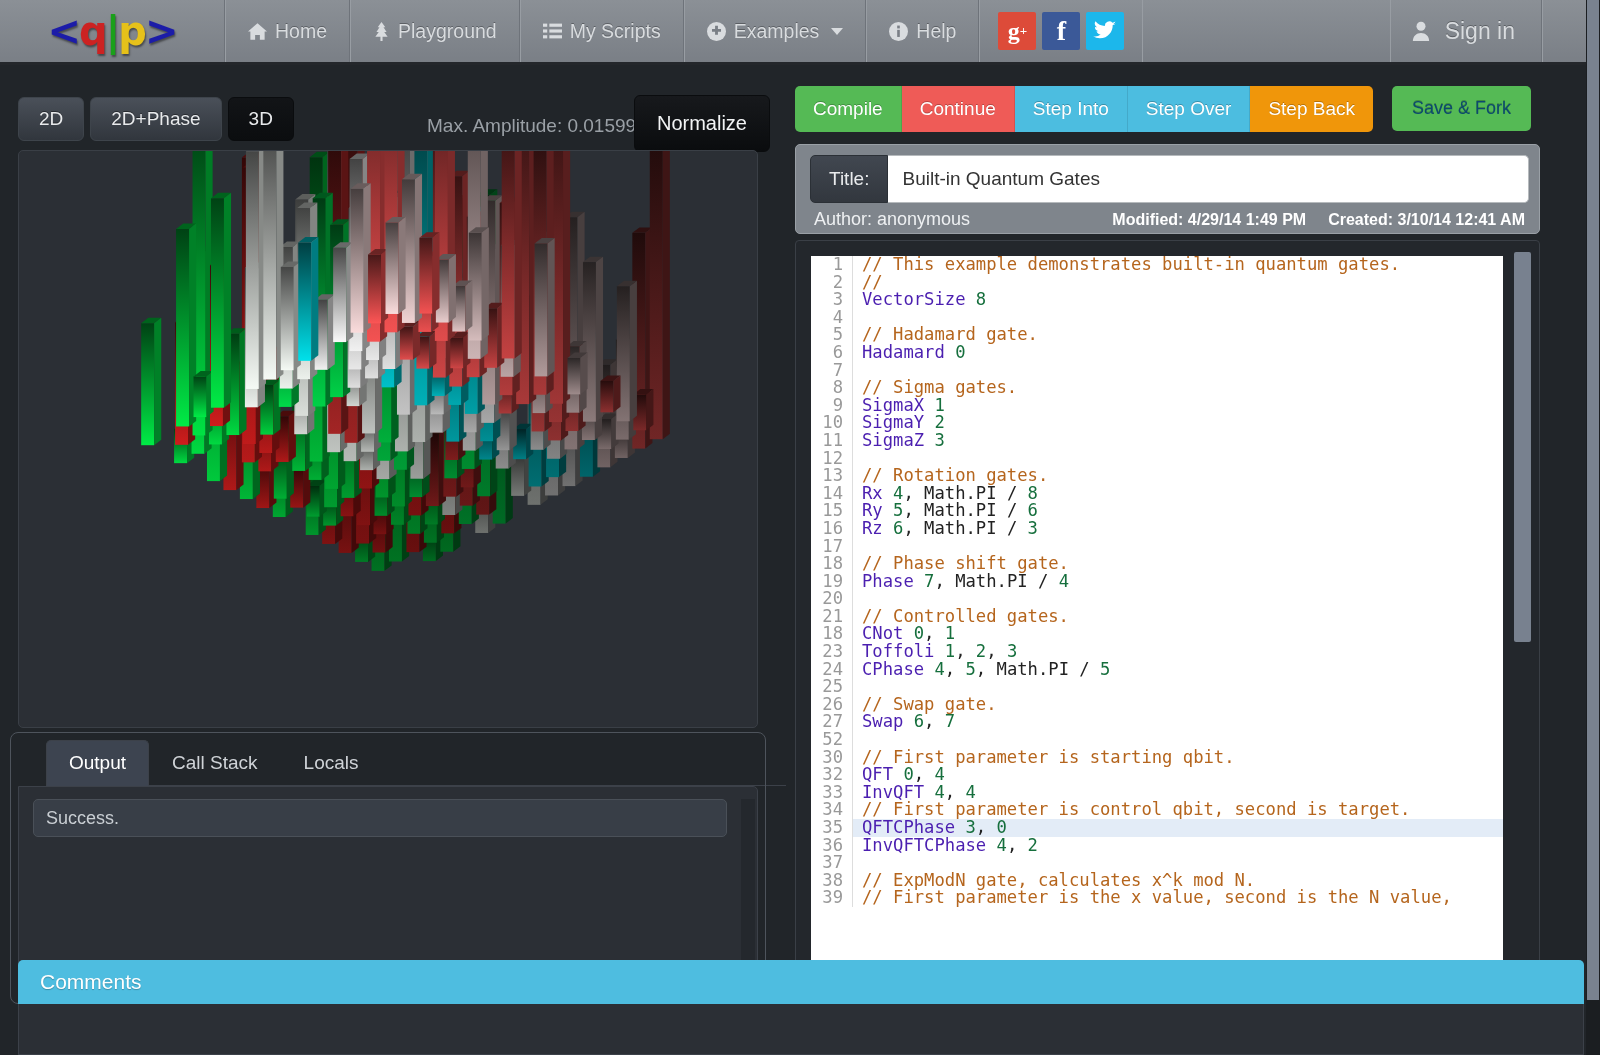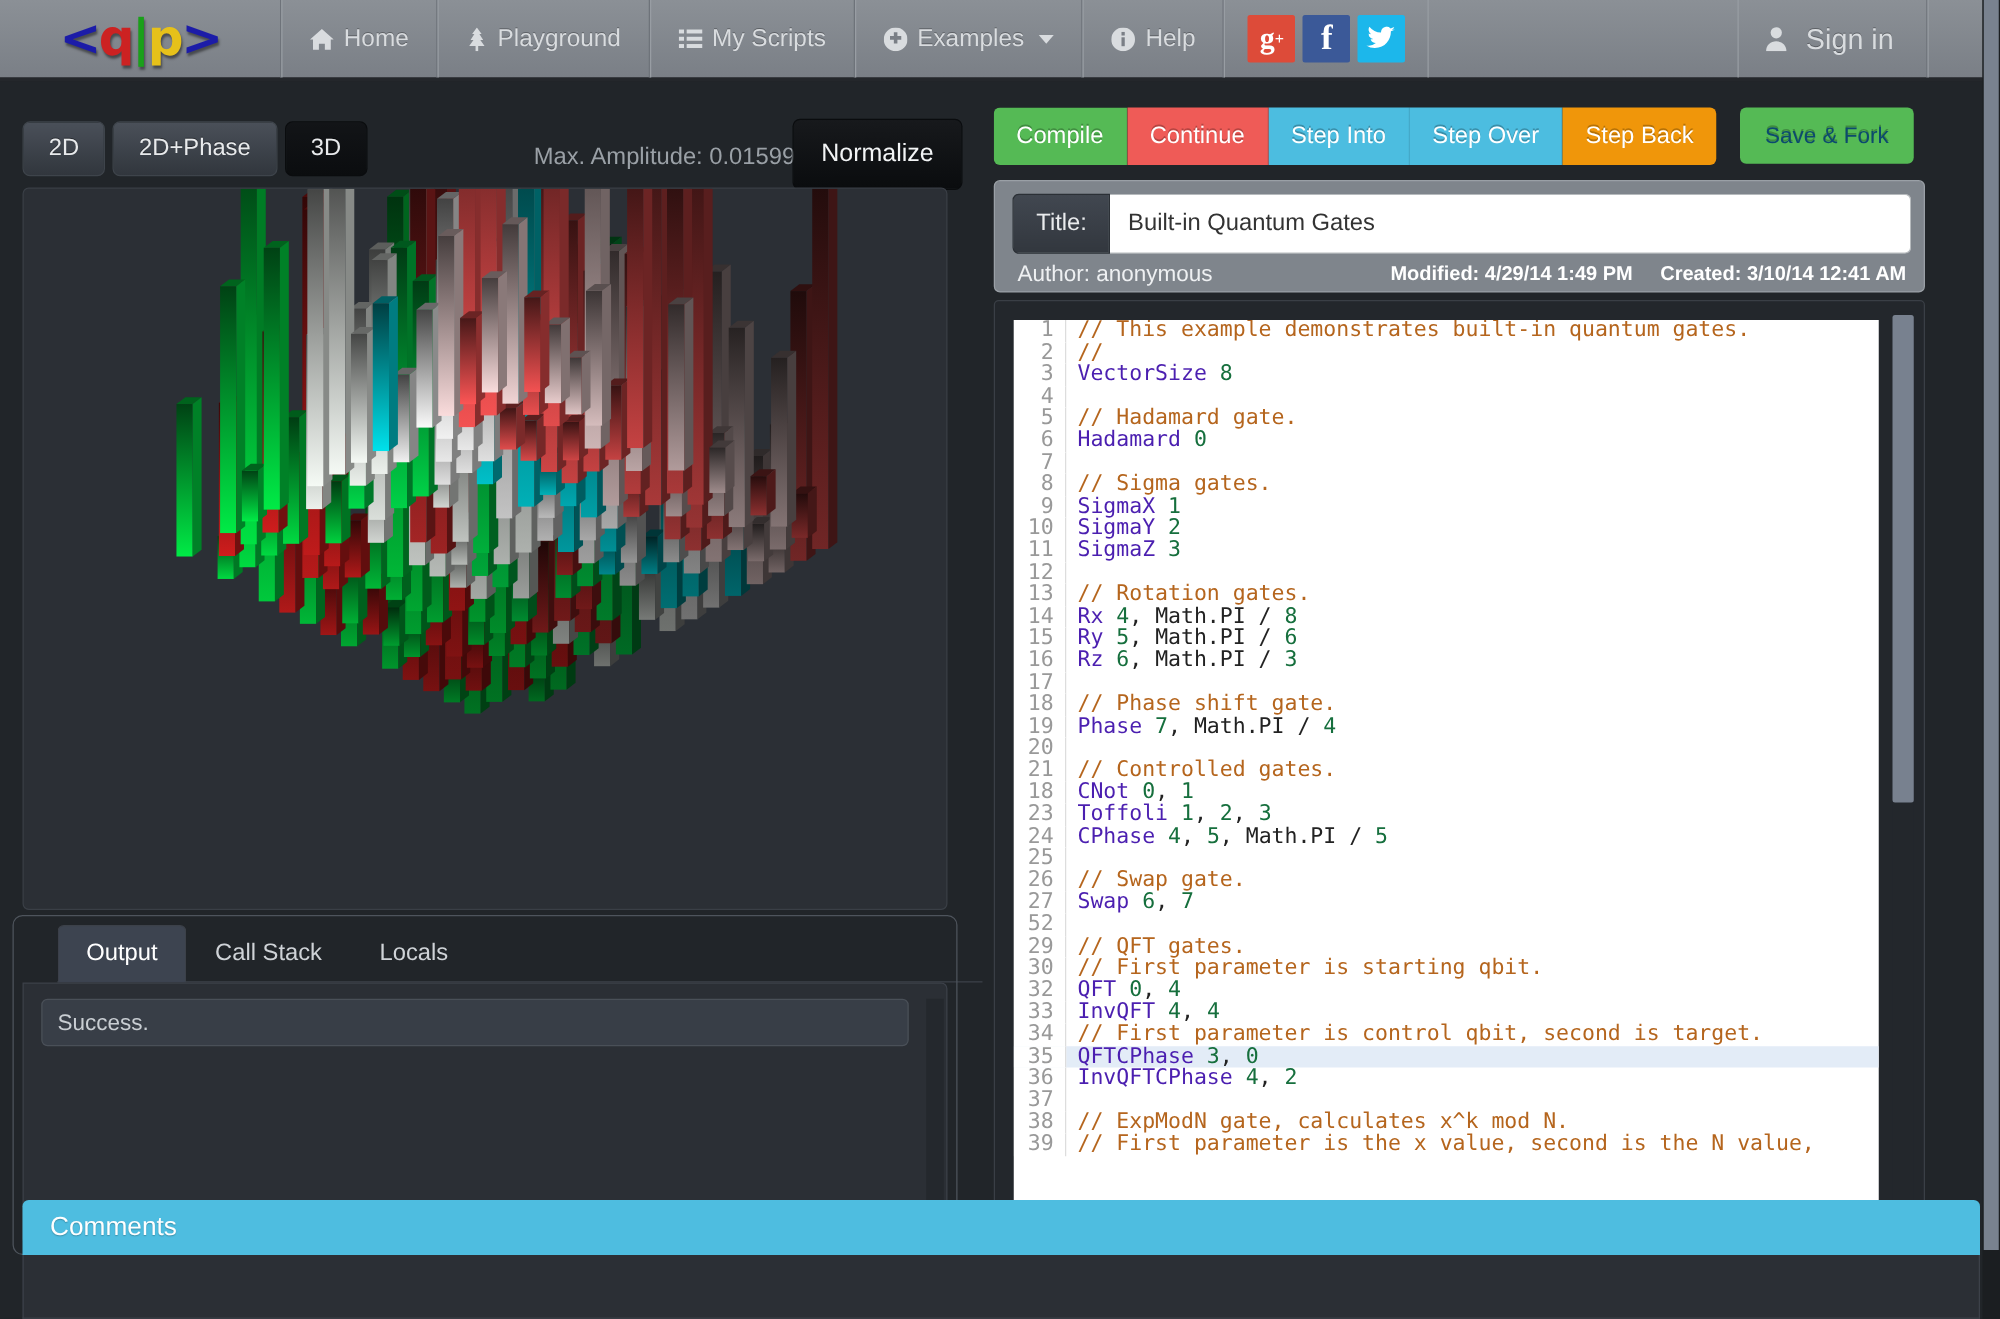--- a/index.html
+++ b/index.html
@@ -1629,21 +1629,20 @@
         <div class="cline"><span class="gutter">19</span><span class="ctext"><span class="ck">Phase </span><span class="cn">7</span><span class="cp">, Math.PI / </span><span class="cn">4</span></span></div>
         <div class="cline"><span class="gutter">20</span><span class="ctext"></span></div>
         <div class="cline"><span class="gutter">21</span><span class="ctext"><span class="cm">// Controlled gates.</span></span></div>
         <div class="cline"><span class="gutter">18</span><span class="ctext"><span class="ck">CNot </span><span class="cn">0</span><span class="cp">, </span><span class="cn">1</span></span></div>
         <div class="cline"><span class="gutter">23</span><span class="ctext"><span class="ck">Toffoli </span><span class="cn">1</span><span class="cp">, </span><span class="cn">2</span><span class="cp">, </span><span class="cn">3</span></span></div>
         <div class="cline"><span class="gutter">24</span><span class="ctext"><span class="ck">CPhase </span><span class="cn">4</span><span class="cp">, </span><span class="cn">5</span><span class="cp">, Math.PI / </span><span class="cn">5</span></span></div>
         <div class="cline"><span class="gutter">25</span><span class="ctext"></span></div>
         <div class="cline"><span class="gutter">26</span><span class="ctext"><span class="cm">// Swap gate.</span></span></div>
         <div class="cline"><span class="gutter">27</span><span class="ctext"><span class="ck">Swap </span><span class="cn">6</span><span class="cp">, </span><span class="cn">7</span></span></div>
         <div class="cline"><span class="gutter">52</span><span class="ctext"></span></div>
-        <div class="cline"><span class="gutter">29</span><span class="ctext"><span class="cm">// QFT gates.</span></span></div>
         <div class="cline"><span class="gutter">30</span><span class="ctext"><span class="cm">// First parameter is starting qbit.</span></span></div>
         <div class="cline"><span class="gutter">32</span><span class="ctext"><span class="ck">QFT </span><span class="cn">0</span><span class="cp">, </span><span class="cn">4</span></span></div>
         <div class="cline"><span class="gutter">33</span><span class="ctext"><span class="ck">InvQFT </span><span class="cn">4</span><span class="cp">, </span><span class="cn">4</span></span></div>
         <div class="cline"><span class="gutter">34</span><span class="ctext"><span class="cm">// First parameter is control qbit, second is target.</span></span></div>
         <div class="cline hl"><span class="gutter">35</span><span class="ctext"><span class="ck">QFTCPhase </span><span class="cn">3</span><span class="cp">, </span><span class="cn">0</span></span></div>
         <div class="cline"><span class="gutter">36</span><span class="ctext"><span class="ck">InvQFTCPhase </span><span class="cn">4</span><span class="cp">, </span><span class="cn">2</span></span></div>
         <div class="cline"><span class="gutter">37</span><span class="ctext"></span></div>
         <div class="cline"><span class="gutter">38</span><span class="ctext"><span class="cm">// ExpModN gate, calculates x^k mod N.</span></span></div>
         <div class="cline"><span class="gutter">39</span><span class="ctext"><span class="cm">// First parameter is the x value, second is the N value,</span></span></div>
       </div>

